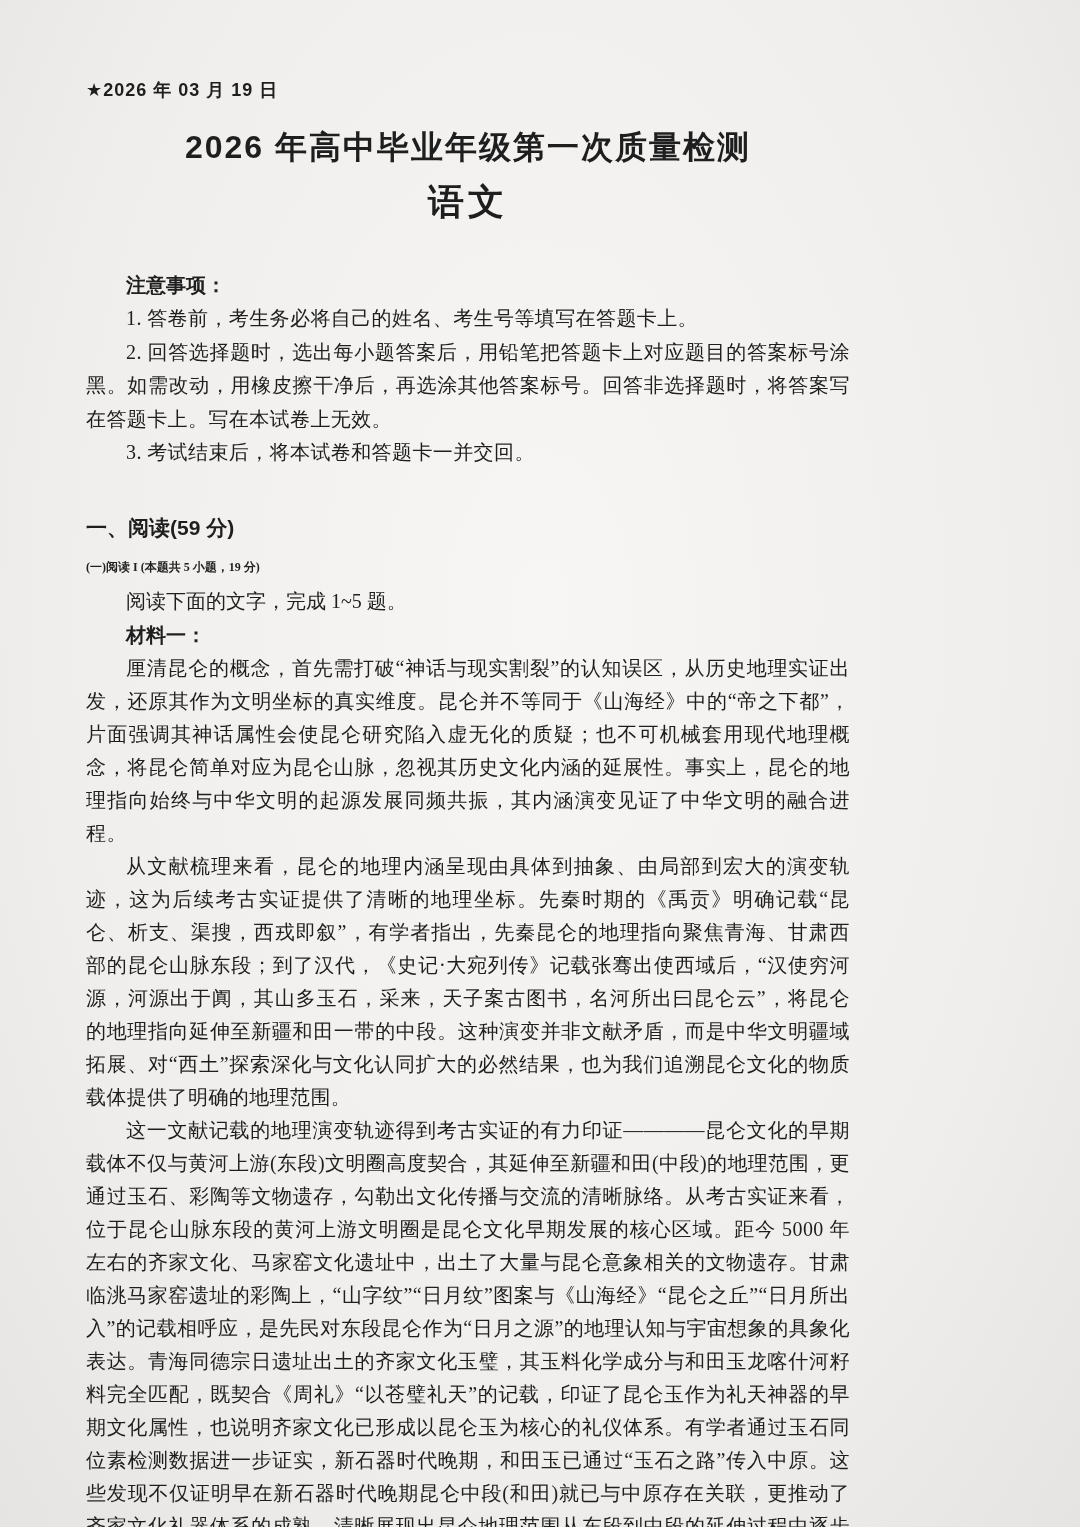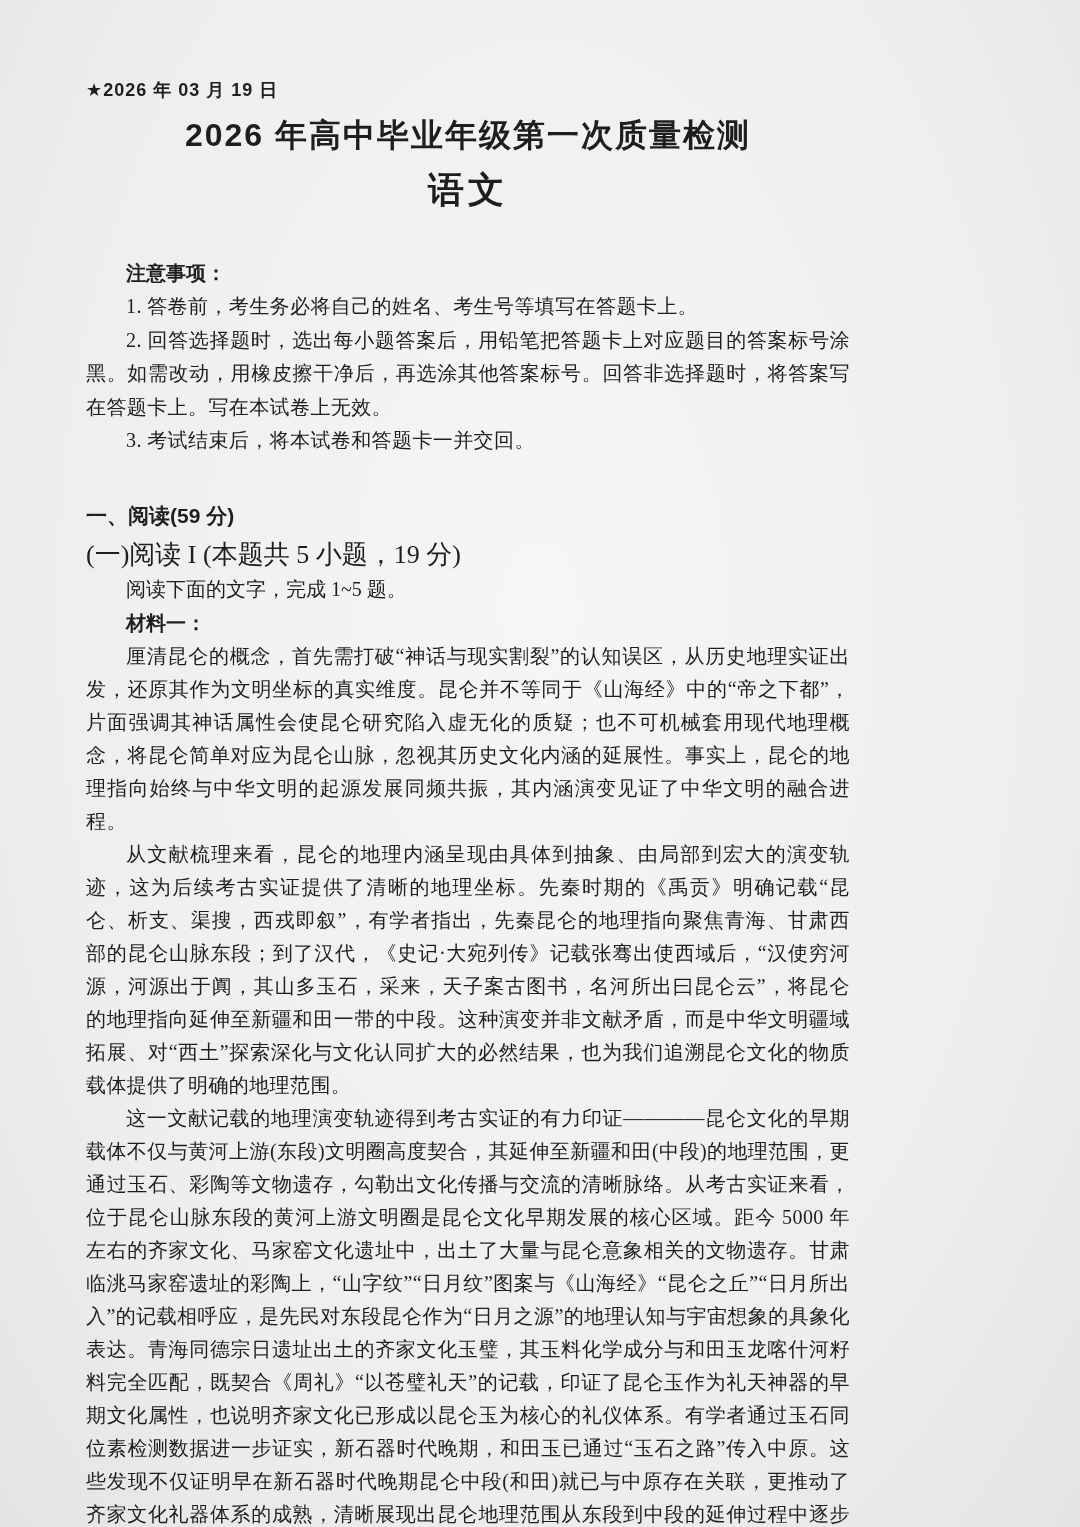--- a/index.html
+++ b/index.html
@@ -17,21 +17,21 @@
     height: 1527px;
     padding: 78px 82px 0 86px;
   }
   .date-line {
     font-size: 18px;
     font-weight: 700;
     letter-spacing: 1px;
     font-family: "Liberation Sans", "DejaVu Sans", sans-serif;
   }
   .exam-title {
-    margin: 12px 0 0;
+    margin: 24px 0 0;
     text-align: center;
     font-family: "Liberation Sans", "DejaVu Sans", sans-serif;
     font-weight: 700;
     font-size: 32px;
     letter-spacing: 2px;
   }
   .subject-title {
     margin: 8px 0 0;
     text-align: center;
     font-family: "Liberation Sans", "DejaVu Sans", sans-serif;
@@ -57,22 +57,23 @@
   }
   .section-heading {
     margin: 40px 0 0;
     font-family: "Liberation Sans", "DejaVu Sans", sans-serif;
     font-weight: 700;
     font-size: 21px;
     line-height: 36px;
   }
   .subsection-heading {
     margin: 4px 0 0;
-    font-size: 26px;
+    font-size: 12px;
     line-height: 34px;
+    font-weight: bold;
   }
   .instruction {
     margin: 0;
     font-size: 20px;
     line-height: 34px;
     text-indent: 2em;
   }
   .material-heading {
     margin: 0 0 0 2em;
     font-family: "Liberation Sans", "DejaVu Sans", sans-serif;

